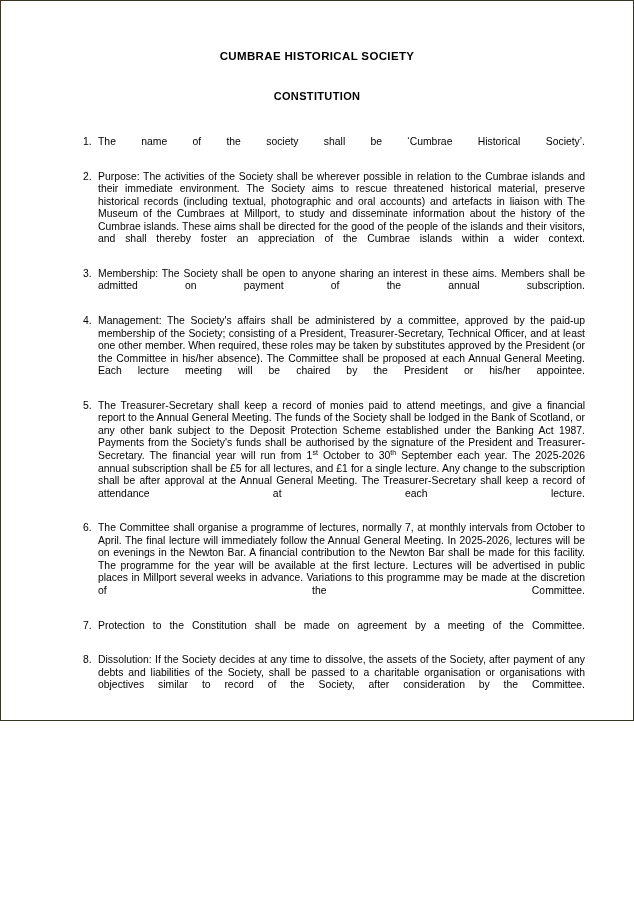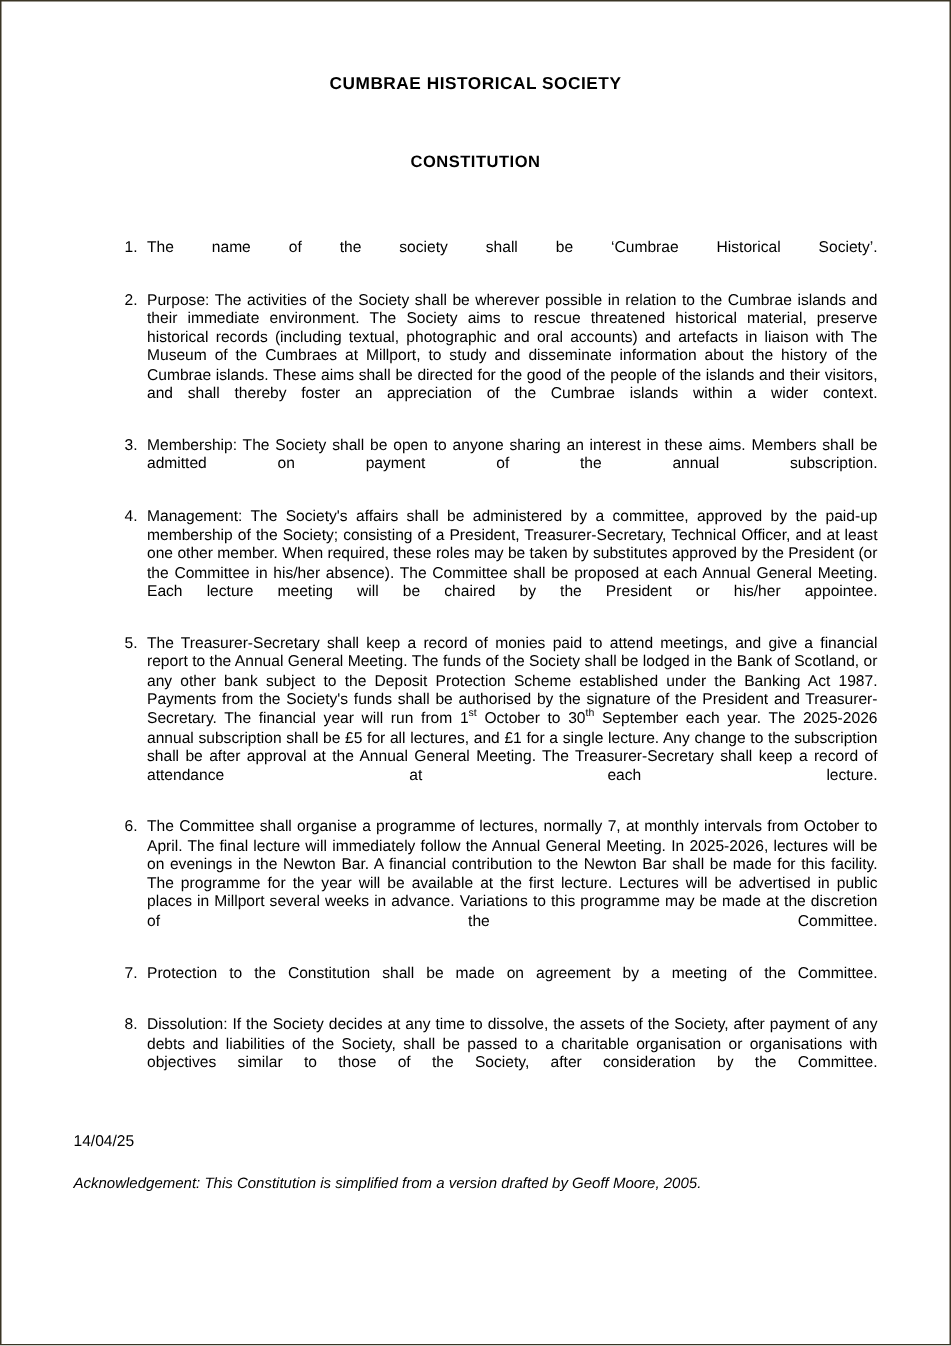--- a/index.html
+++ b/index.html
@@ -7,21 +7,21 @@
     padding: 0;
     background: #ffffff;
   }
   body {
     font-family: "Liberation Sans", sans-serif;
     color: #000000;
   }
   .page {
     position: relative;
     width: 634px;
-    height: 897px;
+    height: 721px;
     box-sizing: border-box;
     background: #ffffff;
     border: 1px solid #3a3424;
     overflow: hidden;
   }
   .doc-body {
     padding: 0 48px 0 48px;
   }
   .title-block {
     text-align: center;
@@ -31,21 +31,21 @@
     font-weight: bold;
     letter-spacing: 0.35px;
     margin: 0;
     padding-top: 49px;
     line-height: 13px;
   }
   .doc-subtitle {
     font-size: 11px;
     font-weight: bold;
     letter-spacing: 0.35px;
-    margin: 12px;
+    margin: 0;
     padding-top: 27px;
     line-height: 13px;
   }
   ol.clauses {
     list-style: none;
     margin: 0;
     padding: 0;
     padding-top: 33px;
   }
   ol.clauses > li {
@@ -139,21 +139,21 @@
         <span class="clause-text">The Committee shall organise a programme of lectures, normally 7, at monthly intervals from October to April. The final lecture will immediately follow the Annual General Meeting. In 2025-2026, lectures will be on evenings in the Newton Bar. A financial contribution to the Newton Bar shall be made for this facility. The programme for the year will be available at the first lecture. Lectures will be advertised in public places in Millport several weeks in advance. Variations to this programme may be made at the discretion of the Committee.</span>
       </li>
 
       <li>
         <span class="num">7.</span>
         <span class="clause-text">Protection to the Constitution shall be made on agreement by a meeting of the Committee.</span>
       </li>
 
       <li>
         <span class="num">8.</span>
-        <span class="clause-text">Dissolution: If the Society decides at any time to dissolve, the assets of the Society, after payment of any debts and liabilities of the Society, shall be passed to a charitable organisation or organisations with objectives similar to those of the Society, after consideration by the Committee.</span>
+        <span class="clause-text">Dissolution: If the Society decides at any time to dissolve, the assets of the Society, after payment of any debts and liabilities of the Society, shall be passed to a charitable organisation or organisations with objectives similar to record of the Society, after consideration by the Committee.</span>
       </li>
 
     </ol>
 
     <p class="footer-date">14/04/25</p>
     <p class="acknowledgement">Acknowledgement: This Constitution is simplified from a version drafted by Geoff Moore, 2005.</p>
 
   </div>
 </div>
 

